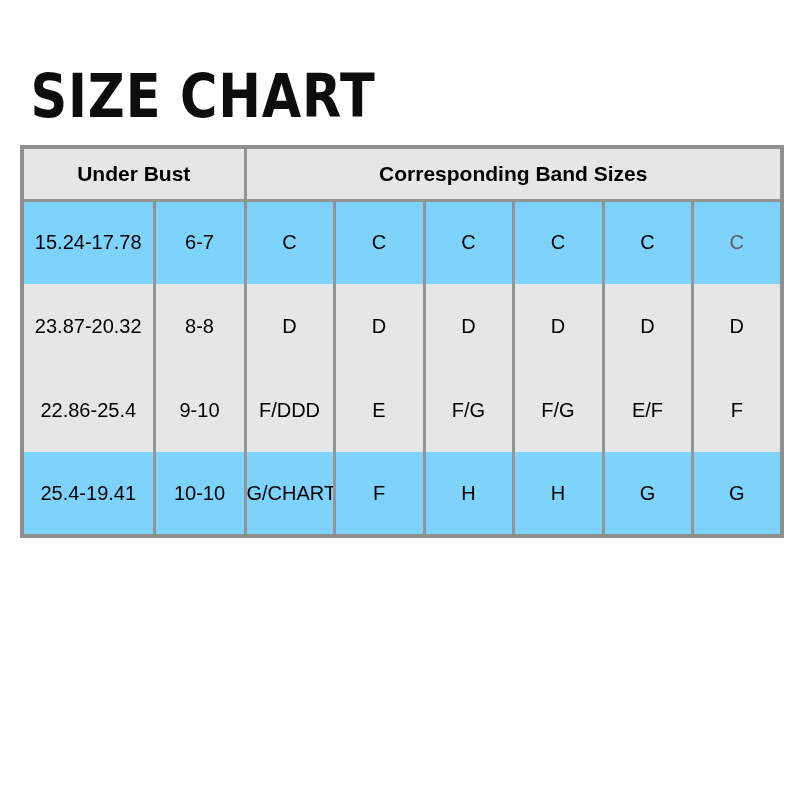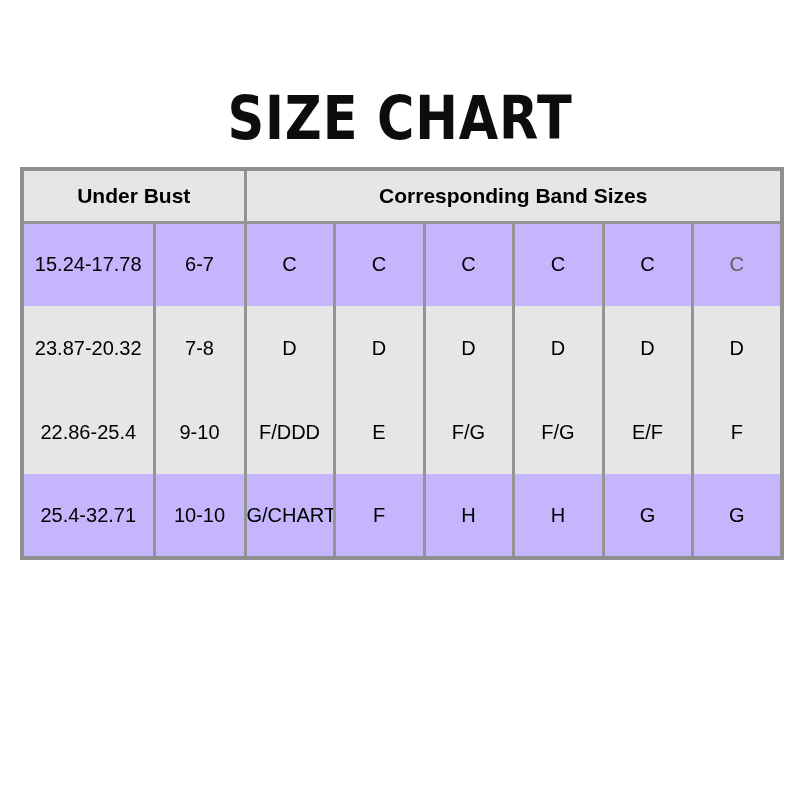--- a/index.html
+++ b/index.html
@@ -12,22 +12,21 @@
     color: #000000;
     -webkit-font-smoothing: antialiased;
   }
   .page {
     width: 800px;
     height: 800px;
     overflow: hidden;
     background: #ffffff;
   }
   .title-wrap {
-    padding-top: 88px;
-    text-align: center;
+    padding-top: 66px;
     line-height: 1;
     text-decoration: underline;
   }
   .title {
     display: inline-block;
     font-family: "DejaVu Sans", sans-serif;
     font-weight: bold;
     font-size: 60px;
     letter-spacing: 1px;
     transform: scaleX(0.85);
@@ -71,21 +70,21 @@
     background: #e6e6e6;
     font-size: 21px;
     font-weight: bold;
     line-height: 1.15;
   }
   tbody tr {
     height: 84px;
   }
   tbody td {
     font-size: 20px;
-    background: #c4b5fd;
+    background: #7dd3fc;
   }
   tbody tr.zebra td {
     background: #e6e6e6;
   }
   td.muted {
     color: #5f5f5f;
   }
 </style>
 </head>
 <body>
@@ -120,40 +119,40 @@
           <td>6-7</td>
           <td>C</td>
           <td>C</td>
           <td>C</td>
           <td>C</td>
           <td>C</td>
           <td class="muted">C</td>
         </tr>
         <tr class="zebra">
           <td>23.87-20.32</td>
-          <td>7-8</td>
+          <td>8-8</td>
           <td>D</td>
           <td>D</td>
           <td>D</td>
           <td>D</td>
           <td>D</td>
           <td>D</td>
         </tr>
         <tr class="zebra">
           <td>22.86-25.4</td>
           <td>9-10</td>
           <td>F/DDD</td>
           <td>E</td>
           <td>F/G</td>
           <td>F/G</td>
           <td>E/F</td>
           <td>F</td>
         </tr>
         <tr>
-          <td>25.4-32.71</td>
+          <td>25.4-19.41</td>
           <td>10-10</td>
           <td>G/CHART</td>
           <td>F</td>
           <td>H</td>
           <td>H</td>
           <td>G</td>
           <td>G</td>
         </tr>
       </tbody>
     </table>

